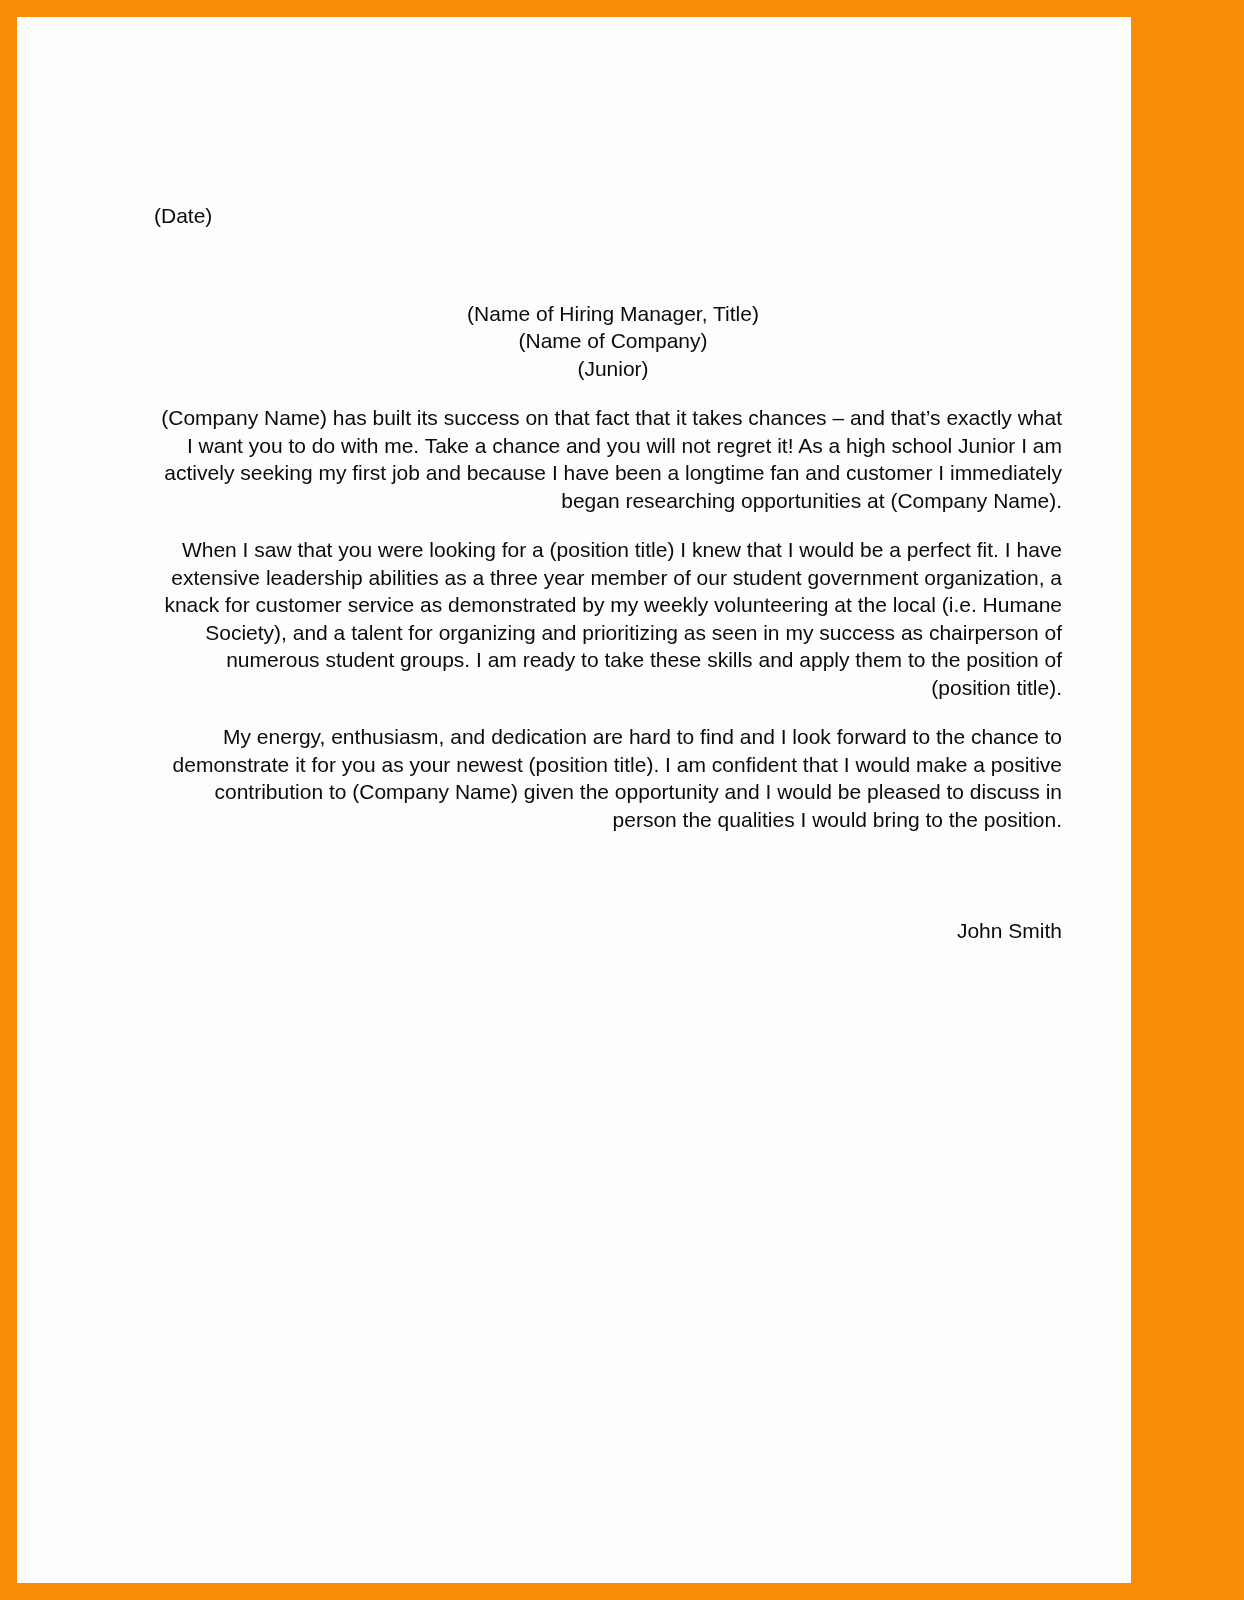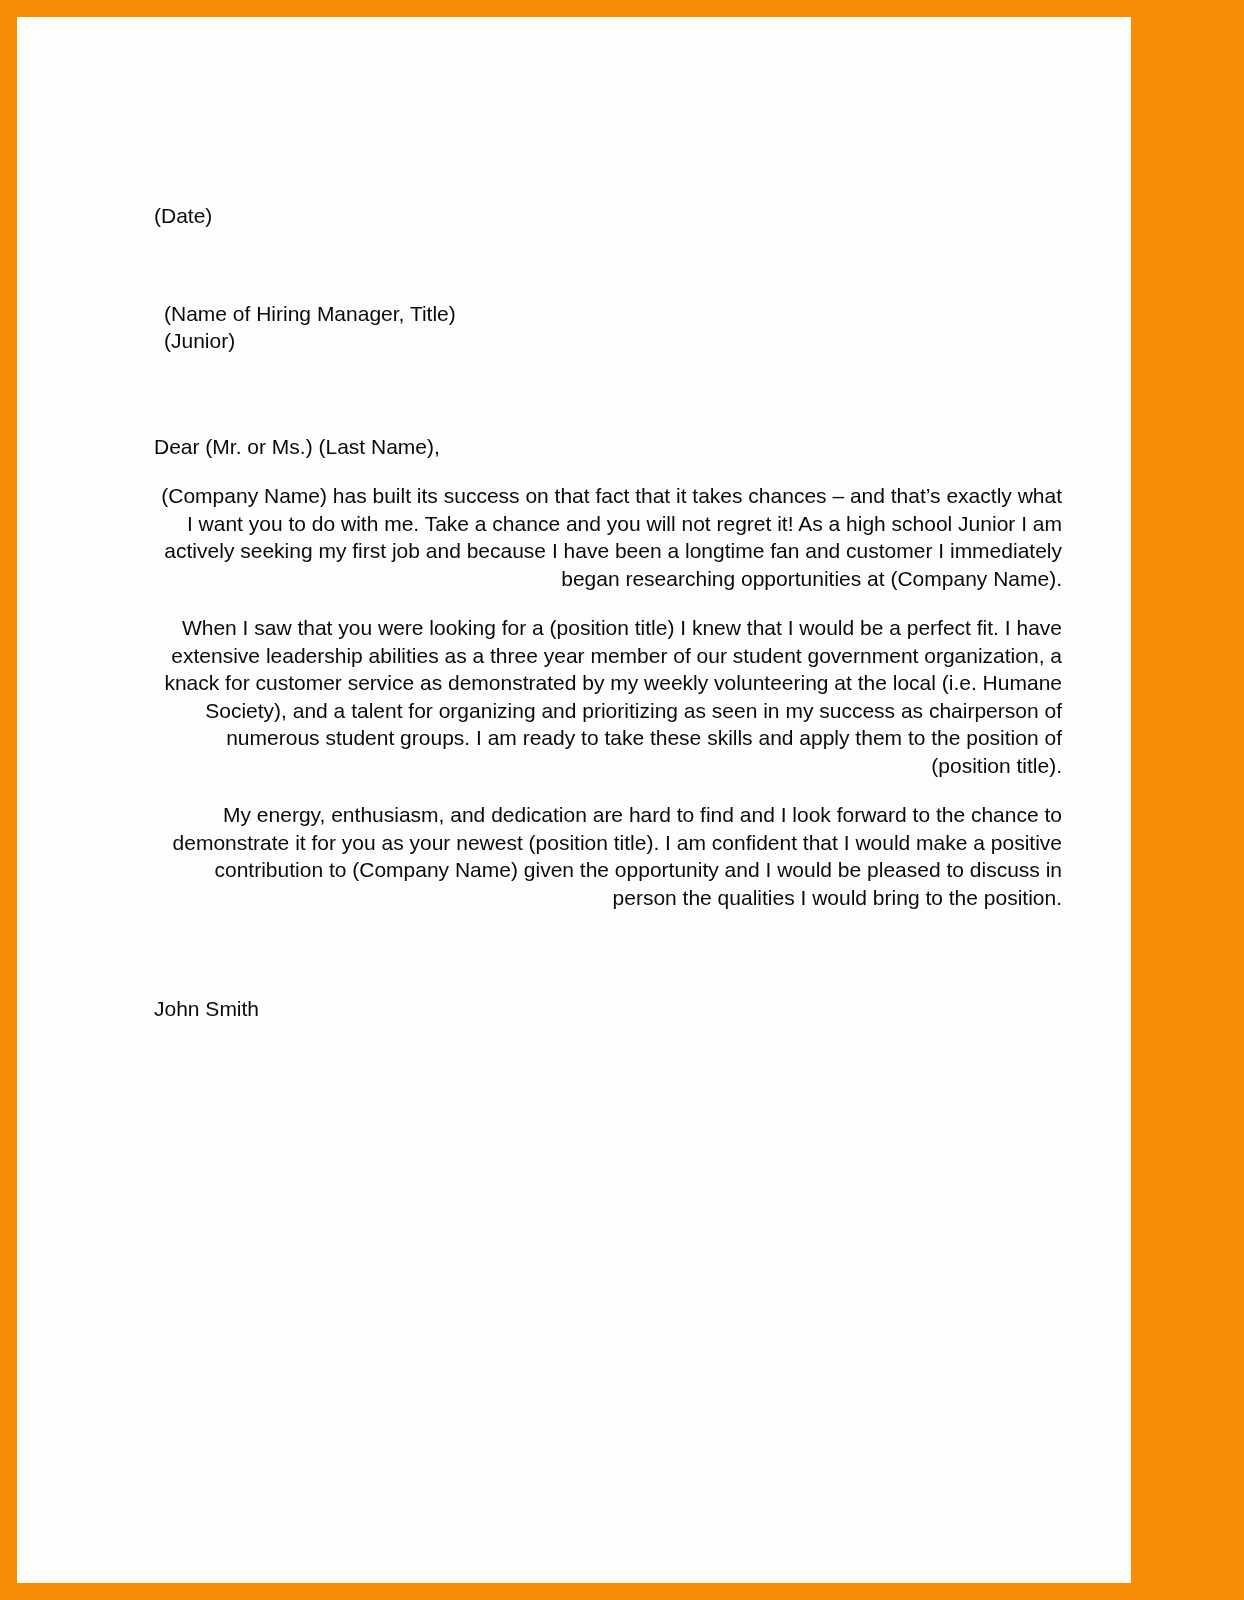--- a/index.html
+++ b/index.html
@@ -36,55 +36,57 @@
     font-size: 21px;
     line-height: 27.5px;
     font-family: "Liberation Sans", sans-serif;
     -webkit-font-smoothing: antialiased;
   }
   .date-line {
     margin: 0 0 0 0;
   }
   .recipient-block {
     margin: 70px 0 0 10px;
+    text-align: center;
   }
   .recipient-block .addr-line {
     margin: 0;
     white-space: pre;
   }
   .salutation {
     margin: 78px 0 0 0;
   }
   .body-para {
     margin: 22px 0 0 0;
     text-align: right;
   }
   .closing {
     margin: 29px 0 0 0;
   }
   .signature-name {
     margin: 84px 0 0 0;
+    text-align: right;
   }
 </style>
 </head>
 <body>
 
 <div class="page-frame">
   <div class="page-sheet">
 
     <div class="letter-body">
 
       <p class="date-line">(Date)</p>
 
       <div class="recipient-block">
         <p class="addr-line">(Name of Hiring Manager, Title)</p>
+        <p class="addr-line">(Name of Company)</p>
         <p class="addr-line">(Junior)</p>
       </div>
 
-      <p class="salutation">Dear (Mr. or Ms.) (Last Name),</p>
 
       <p class="body-para">(Company Name) has built its success on that fact that it takes chances – and that’s exactly what I want you to do with me. Take a chance and you will not regret it! As a high school Junior I am actively seeking my first job and because I have been a longtime fan and customer I immediately began researching opportunities at (Company Name).</p>
 
       <p class="body-para">When I saw that you were looking for a (position title) I knew that I would be a perfect fit. I have extensive leadership abilities as a three year member of our student government organization, a knack for customer service as demonstrated by my weekly volunteering at the local (i.e. Humane Society), and a talent for organizing and prioritizing as seen in my success as chairperson of numerous student groups. I am ready to take these skills and apply them to the position of (position title).</p>
 
       <p class="body-para">My energy, enthusiasm, and dedication are hard to find and I look forward to the chance to demonstrate it for you as your newest (position title). I am confident that I would make a positive contribution to (Company Name) given the opportunity and I would be pleased to discuss in person the qualities I would bring to the position.</p>
 
 
       <p class="signature-name">John Smith</p>
 

